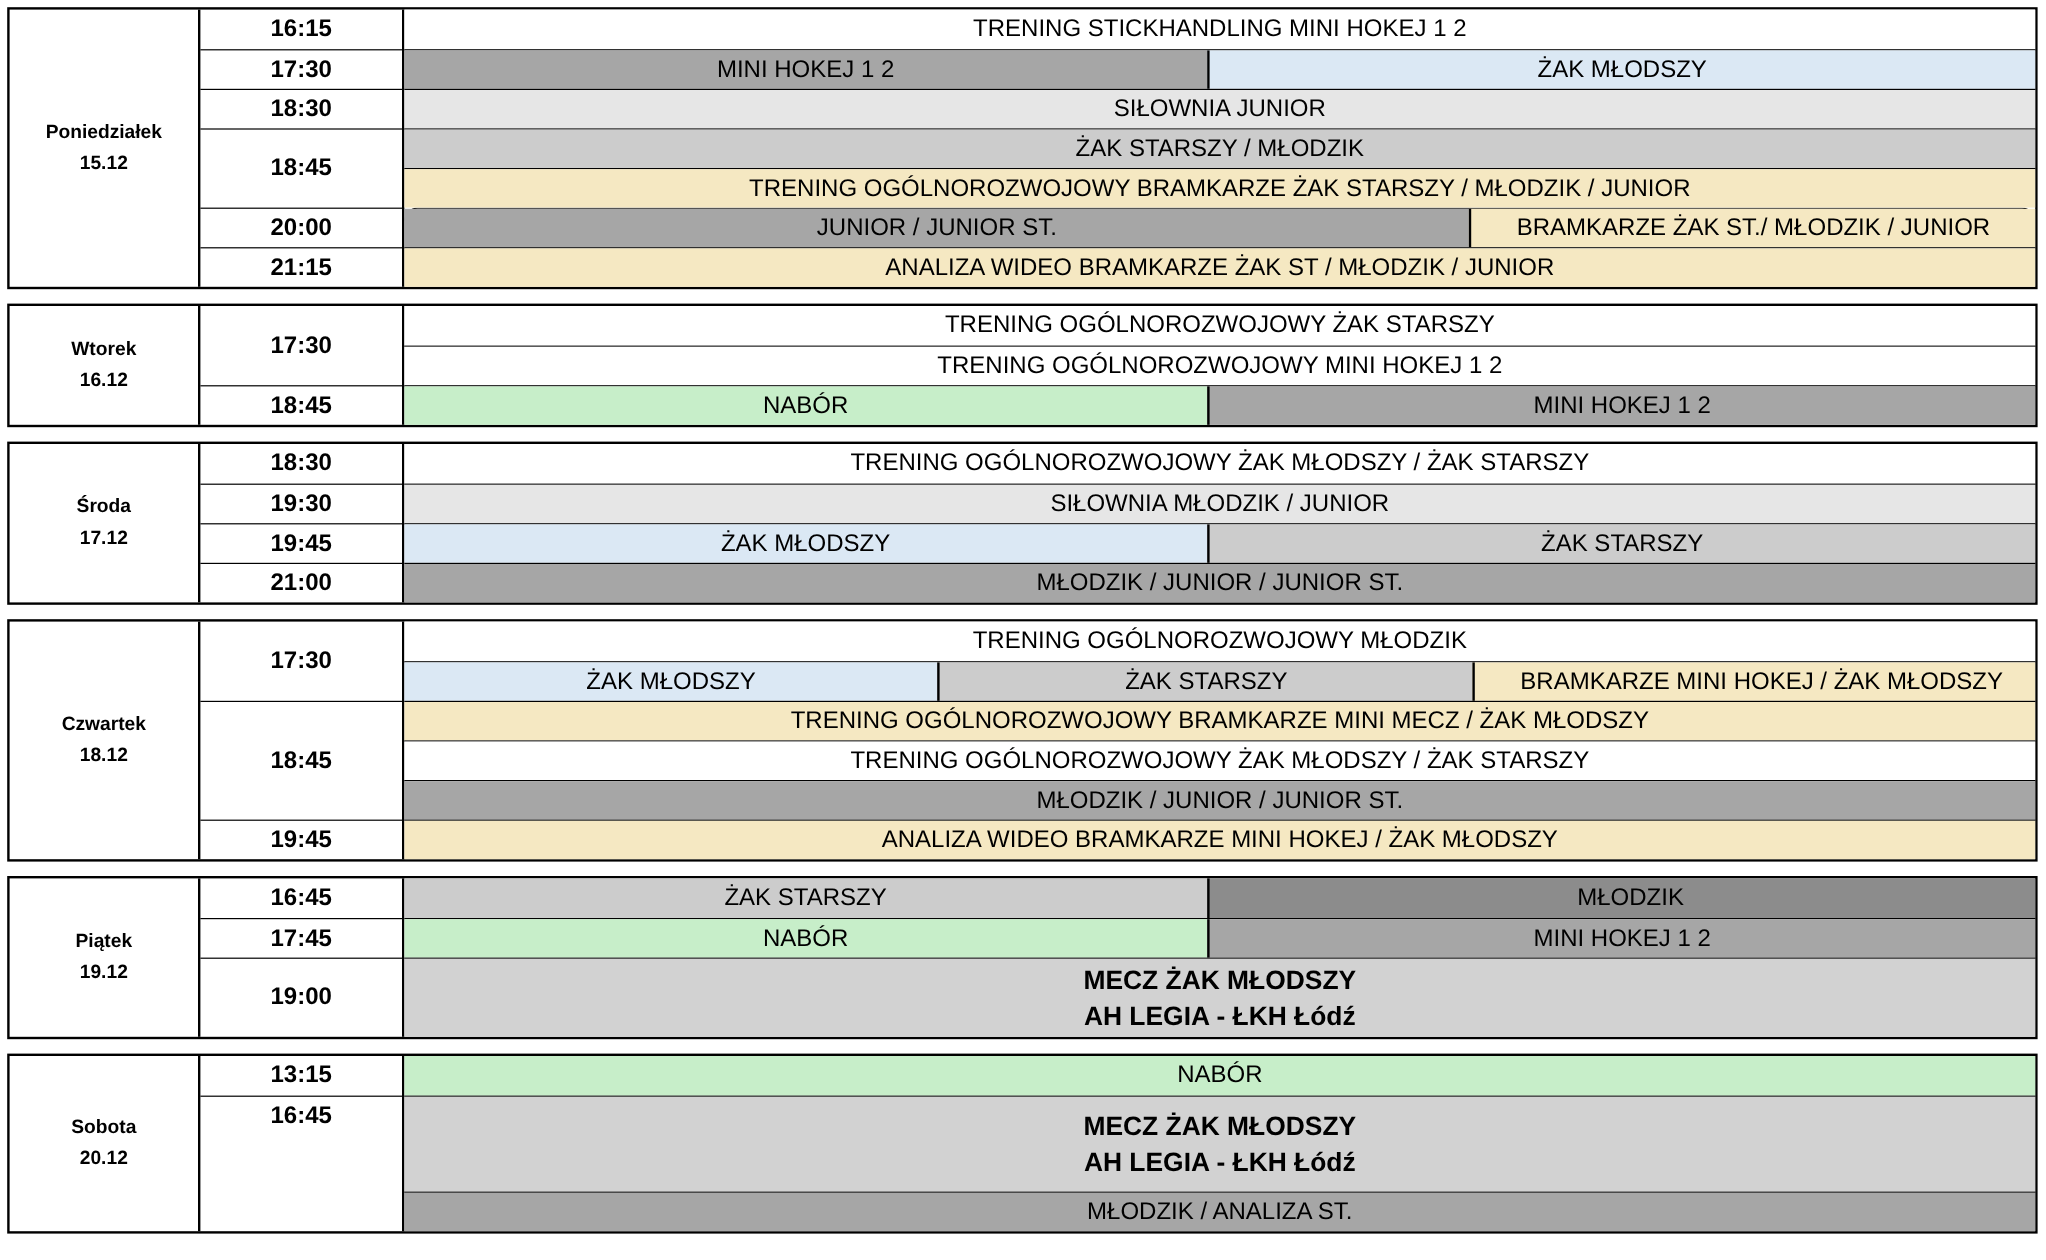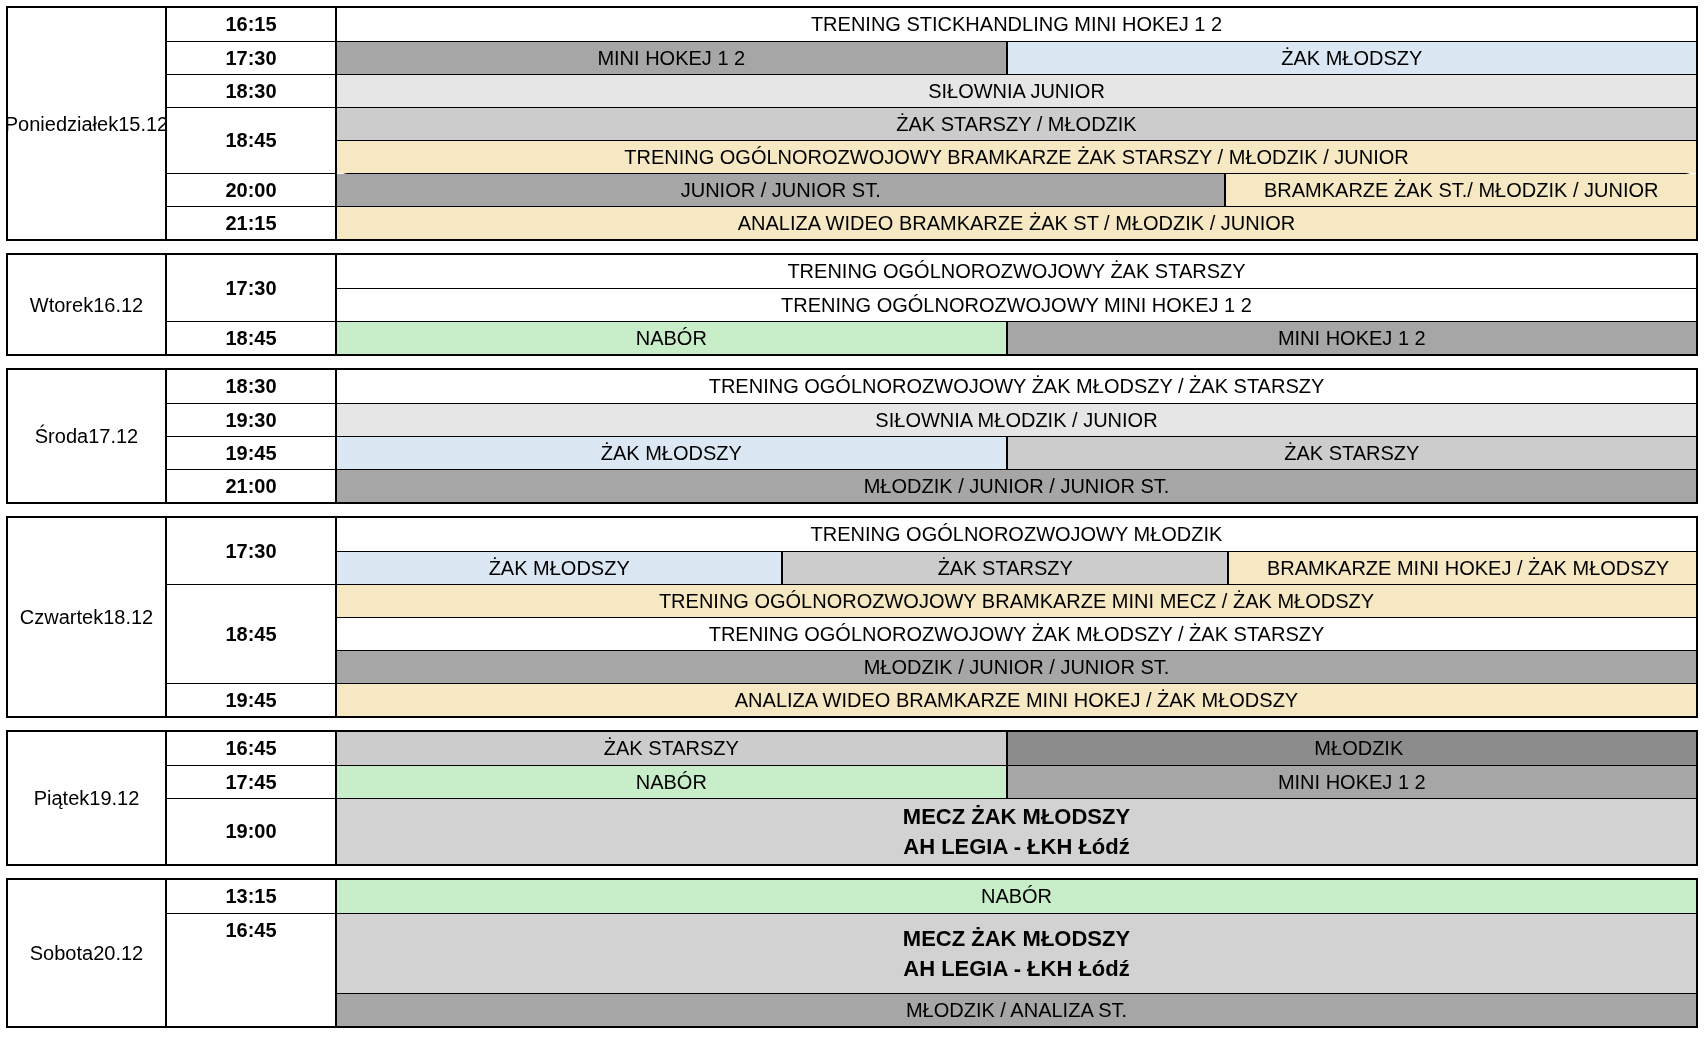--- a/index.html
+++ b/index.html
@@ -22,25 +22,25 @@
     border: 2px solid #000;
     display: flex;
     margin-bottom: 12px;
     background: #fff;
   }
   .day-col {
     width: 157px;
     flex: none;
     border-right: 2px solid #000;
     display: flex;
-    flex-direction: row;
+    flex-direction: column;
     align-items: center;
     justify-content: center;
-    font-weight: normal;
-    font-size: 20px;
+    font-weight: bold;
+    font-size: 16px;
     line-height: 26px;
     text-align: center;
   }
   .time-col {
     width: 168px;
     flex: none;
     border-right: 2px solid #000;
     display: flex;
     flex-direction: column;
   }

